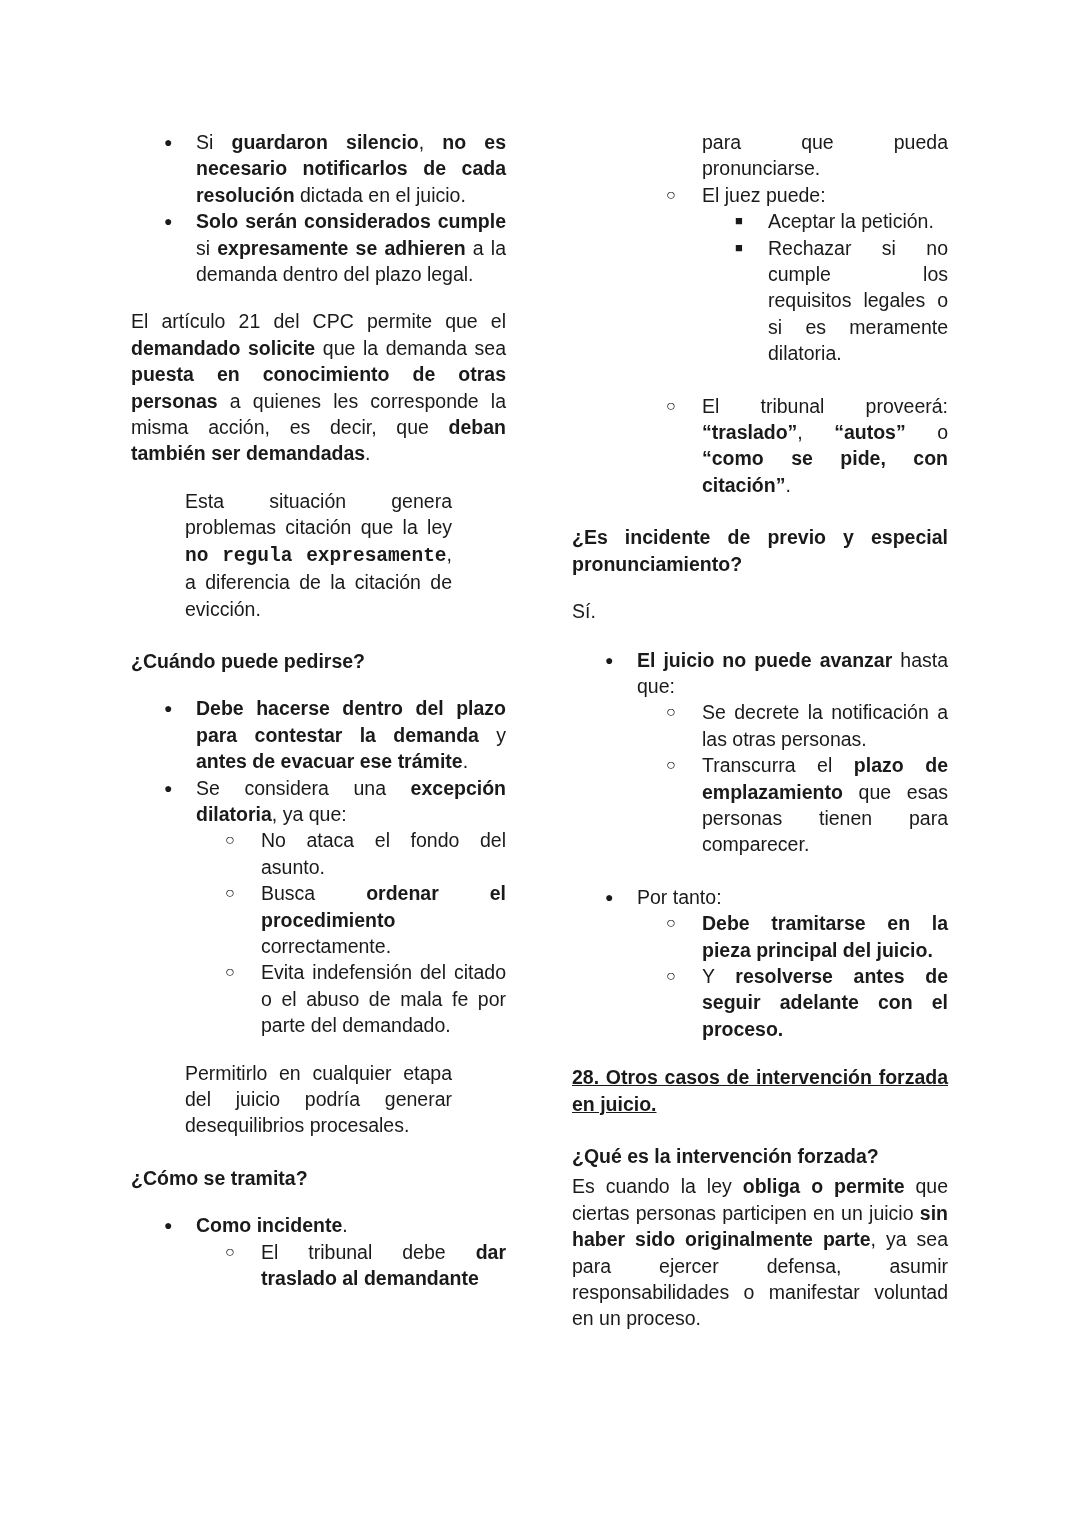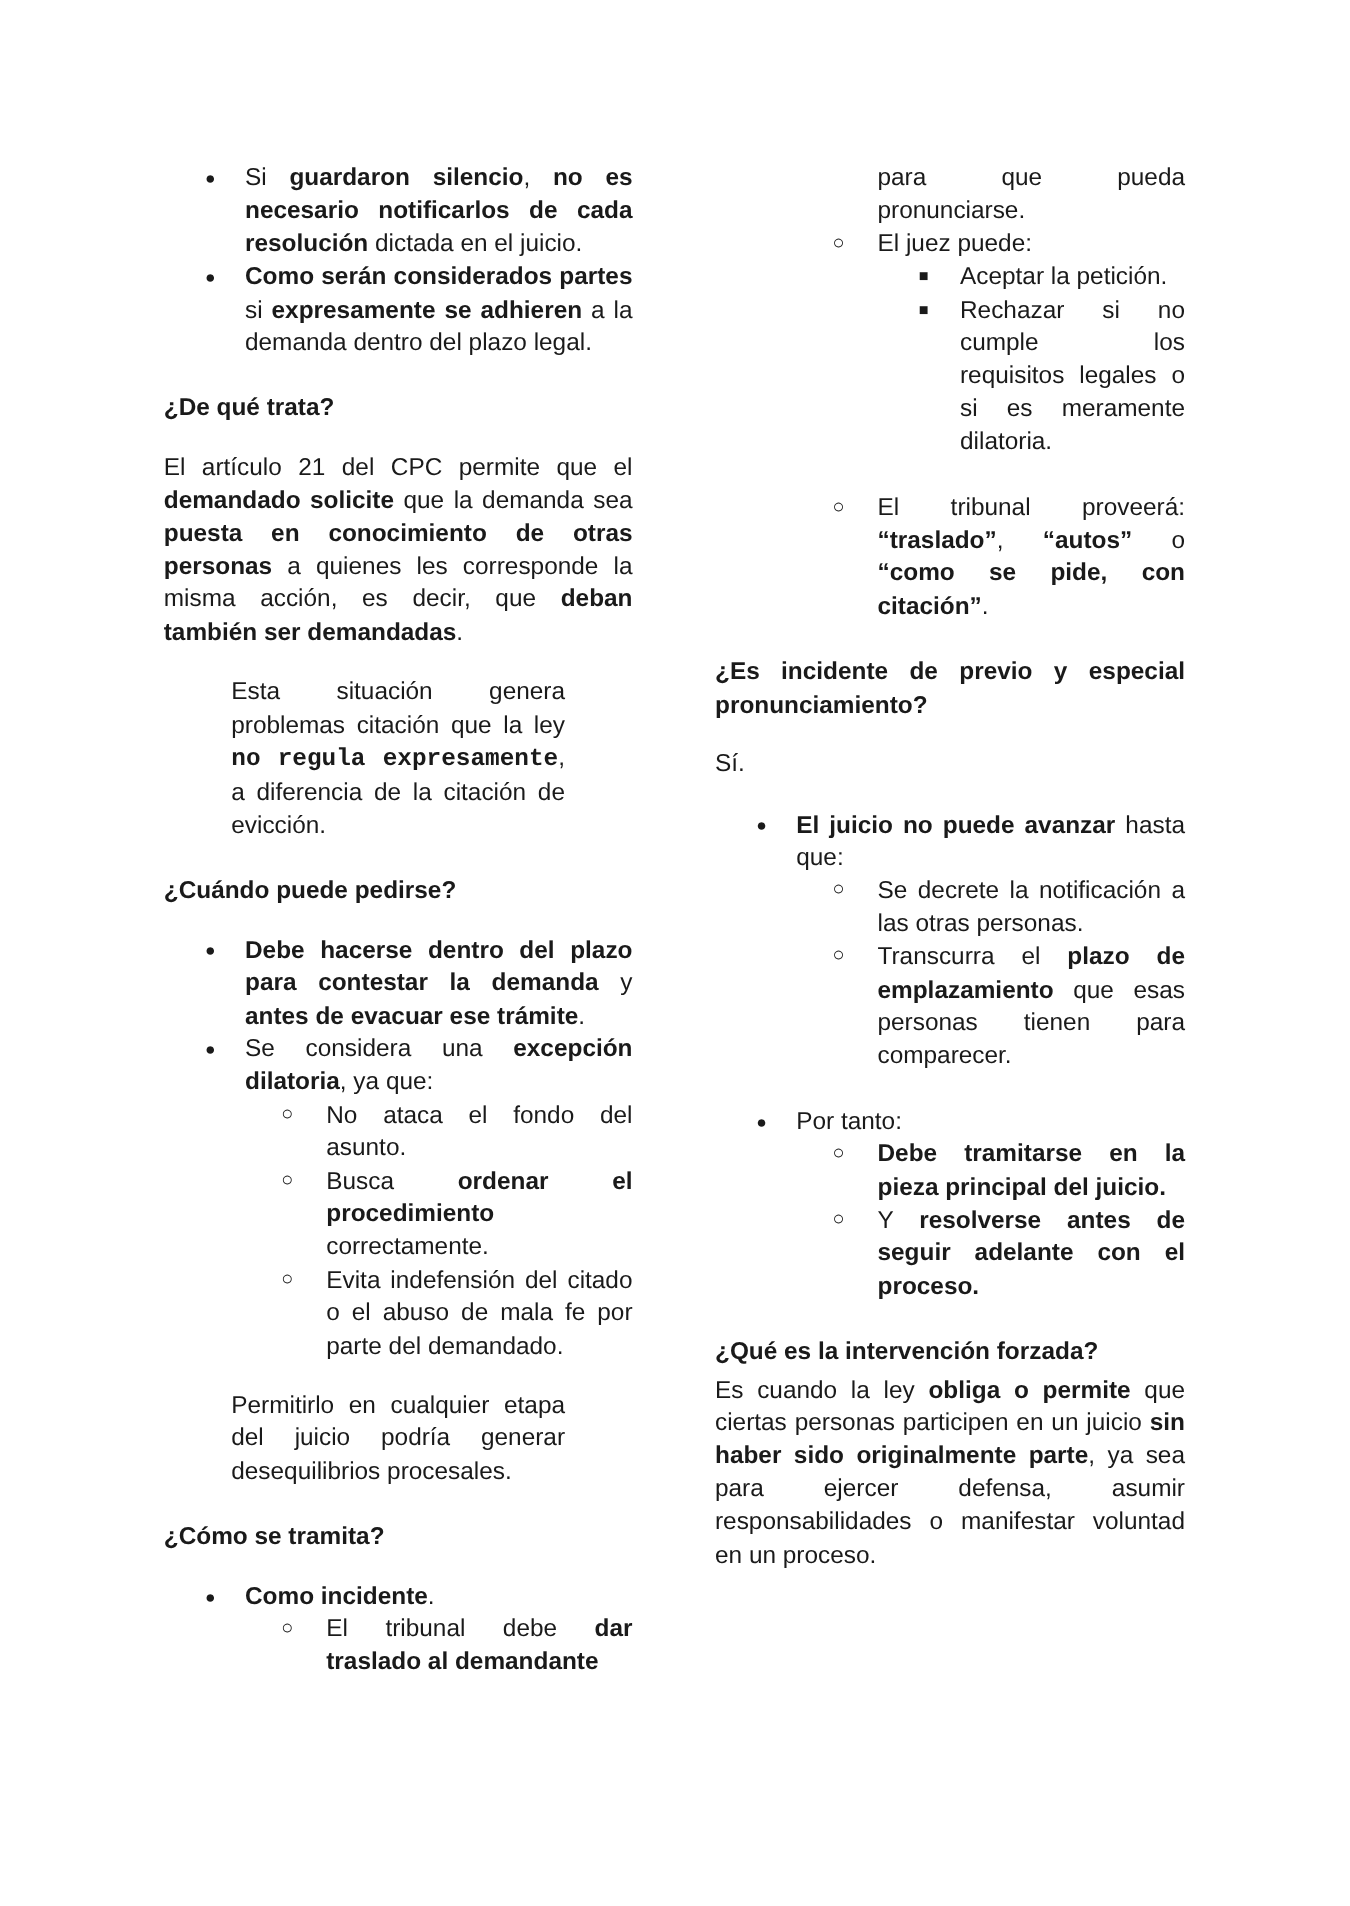--- a/index.html
+++ b/index.html
@@ -24,25 +24,24 @@
 </head>
 <body>
 
 <div class="col col-left">
   <div class="li lvl1">
     <span class="bullet">●</span>
     <span><span>Si </span><span style="font-weight: bold;">guardaron silencio</span><span>, </span><span style="font-weight: bold;">no es necesario notificarlos de cada resolución</span><span> dictada en el juicio.</span></span>
   </div>
   <div class="li lvl1">
     <span class="bullet">●</span>
-    <span><span style="font-weight: bold;">Como serán considerados partes</span><span> si </span><span style="font-weight: bold;">expresamente se adhieren</span><span> a la demanda dentro del plazo legal.</span></span>
+    <span><span style="font-weight: bold;">Solo serán considerados cumple</span><span> si </span><span style="font-weight: bold;">expresamente se adhieren</span><span> a la demanda dentro del plazo legal.</span></span>
   </div>
 
 
-  <p class="p b" style="margin-top:26px;">¿De qué trata?</p>
 
   <p class="p" style="margin-top:21px;"><span>El artículo 21 del CPC permite que el </span><span style="font-weight: bold;">demandado solicite</span><span> que la demanda sea </span><span style="font-weight: bold;">puesta en conocimiento de otras personas</span><span> a quienes les corresponde la misma acción, es decir, que </span><span style="font-weight: bold;">deban también ser demandadas</span><span>.</span></p>
 
   <p class="indent-block" style="margin-top:21px;"><span>Esta situación genera problemas citación que la ley </span><span style="font-weight: bold; font-family: Liberation Mono, monospace;">no regula expresamente</span><span>, a diferencia de la citación de evicción.</span></p>
 
   <p class="p b" style="margin-top:26px;">¿Cuándo puede pedirse?</p>
 
   <div class="li lvl1" style="margin-top:21px;">
     <span class="bullet">●</span>
     <span><span style="font-weight: bold;">Debe hacerse dentro del plazo para contestar la demanda</span><span> y </span><span style="font-weight: bold;">antes de evacuar ese trámite</span><span>.</span></span>
@@ -123,17 +122,18 @@
   </div>
   <div class="li lvl2">
     <span class="bullet">○</span>
     <span><span style="font-weight: bold;">Debe tramitarse en la pieza principal del juicio.</span></span>
   </div>
   <div class="li lvl2">
     <span class="bullet">○</span>
     <span><span>Y </span><span style="font-weight: bold;">resolverse antes de seguir adelante con el proceso.</span></span>
   </div>
 
+  <p class="p b u" style="margin-top:22px;">28. Otros casos de intervención forzada en juicio.</p>
 
   <p class="p b" style="margin-top:26px;">¿Qué es la intervención forzada?</p>
 
   <p class="p" style="margin-top:4px;"><span>Es cuando la ley </span><span style="font-weight: bold;">obliga o permite</span><span> que ciertas personas participen en un juicio </span><span style="font-weight: bold;">sin haber sido originalmente parte</span><span>, ya sea para ejercer defensa, asumir responsabilidades o manifestar voluntad en un proceso.</span></p>
 </div>
 
 </body></html>

